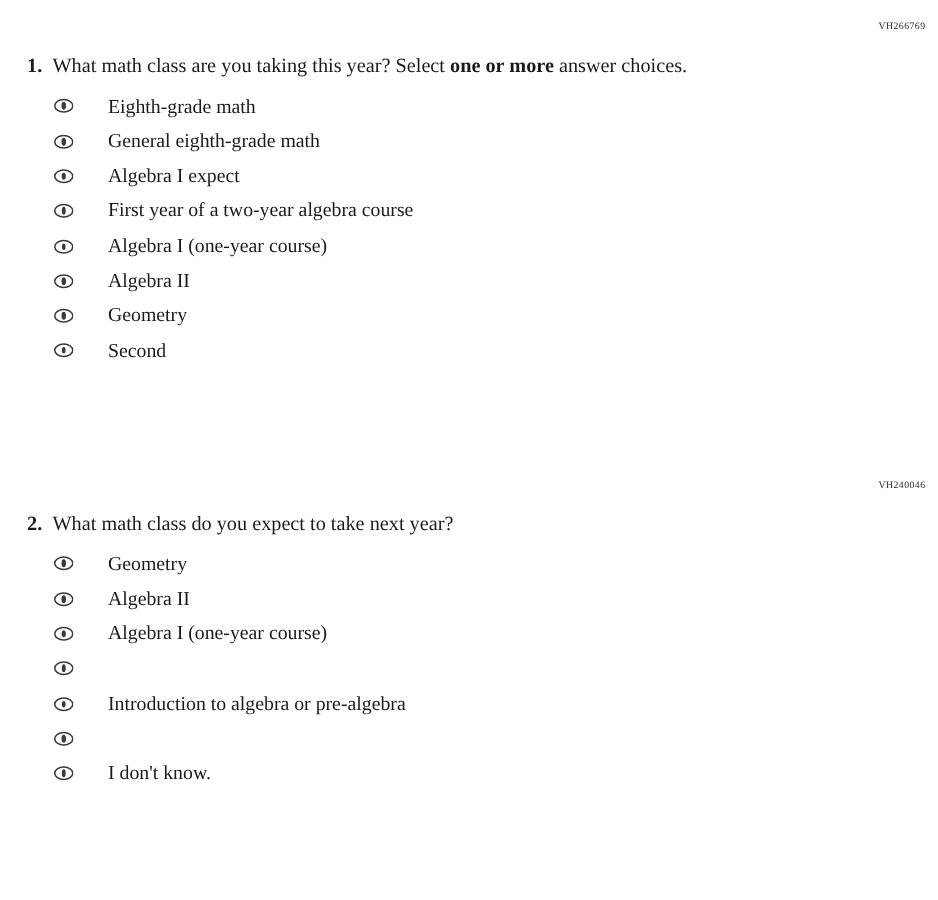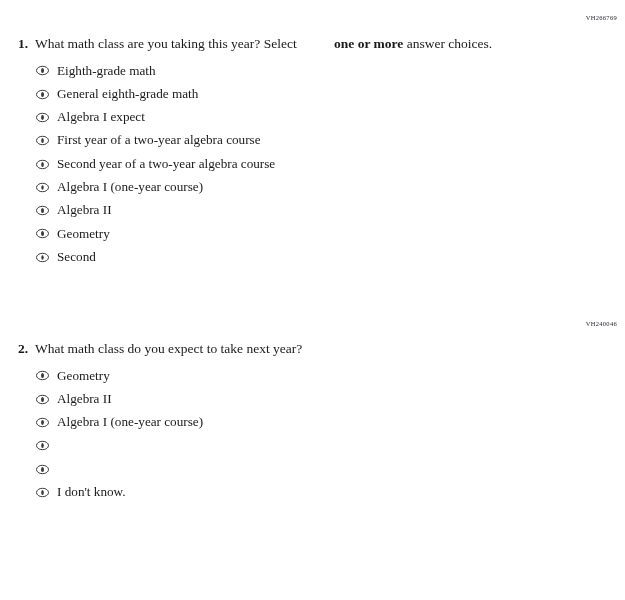--- a/index.html
+++ b/index.html
@@ -43,30 +43,30 @@
     font-size: 13.5px;
     width: 17px;
     flex: 0 0 17px;
   }
   .q-text {
     font-size: 13.5px;
     line-height: 1.2;
   }
   .q-text b {
     font-weight: bold;
-    margin-left: 34px;
   }
   .options {
     margin-top: 7px;
     padding-left: 36px;
   }
   .option {
     display: flex;
     align-items: center;
     height: 23.3px;
+    gap: 15px;
   }
   .radio {
     flex: 0 0 13px;
     width: 13px;
     height: 13px;
     margin-right: 8px;
     position: relative;
   }
   .radio svg {
     display: block;
@@ -124,29 +124,20 @@
       <div class="option">
         <span class="radio">
           <svg width="13" height="13" viewBox="0 0 13 13">
               <ellipse cx="6.5" cy="6.5" rx="6" ry="4.2" fill="#ffffff" stroke="#3a3a3a" stroke-width="1"></ellipse>
               <ellipse cx="6.5" cy="6.5" rx="1.3" ry="2.6" fill="#3a3a3a"></ellipse>
             </svg>
         </span>
         <span class="opt-label">First year of a two-year algebra course</span>
       </div>
 
-      <div class="option">
-        <span class="radio">
-          <svg width="13" height="13" viewBox="0 0 13 13">
-              <ellipse cx="6.5" cy="6.5" rx="6" ry="4.2" fill="#ffffff" stroke="#3a3a3a" stroke-width="1"></ellipse>
-              <ellipse cx="6.5" cy="6.5" rx="1.3" ry="2.6" fill="#3a3a3a"></ellipse>
-            </svg>
-        </span>
-        <span class="opt-label">Second year of a two-year algebra course</span>
-      </div>
 
       <div class="option">
         <span class="radio">
           <svg width="13" height="13" viewBox="0 0 13 13">
               <ellipse cx="6.5" cy="6.5" rx="6" ry="4.2" fill="#ffffff" stroke="#3a3a3a" stroke-width="1"></ellipse>
               <ellipse cx="6.5" cy="6.5" rx="1.2" ry="2.2" fill="#3a3a3a"></ellipse>
             </svg>
         </span>
         <span class="opt-label">Algebra I (one-year course)</span>
       </div>
@@ -226,20 +217,29 @@
       <div class="option">
         <span class="radio">
           <svg width="13" height="13" viewBox="0 0 13 13">
               <ellipse cx="6.5" cy="6.5" rx="6" ry="4.2" fill="#ffffff" stroke="#3a3a3a" stroke-width="1"></ellipse>
               <ellipse cx="6.5" cy="6.5" rx="1.3" ry="2.6" fill="#3a3a3a"></ellipse>
             </svg>
         </span>
       </div>
 
 
+      <div class="option">
+        <span class="radio">
+          <svg width="13" height="13" viewBox="0 0 13 13">
+              <ellipse cx="6.5" cy="6.5" rx="6" ry="4.2" fill="#ffffff" stroke="#3a3a3a" stroke-width="1"></ellipse>
+              <ellipse cx="6.5" cy="6.5" rx="1.2" ry="2.2" fill="#3a3a3a"></ellipse>
+            </svg>
+        </span>
+        <span class="opt-label">Introduction to algebra or pre-algebra</span>
+      </div>
 
       <div class="option">
         <span class="radio">
           <svg width="13" height="13" viewBox="0 0 13 13">
               <ellipse cx="6.5" cy="6.5" rx="6" ry="4.2" fill="#ffffff" stroke="#3a3a3a" stroke-width="1"></ellipse>
               <ellipse cx="6.5" cy="6.5" rx="1.5" ry="2.6" fill="#3a3a3a"></ellipse>
             </svg>
         </span>
       </div>
 

